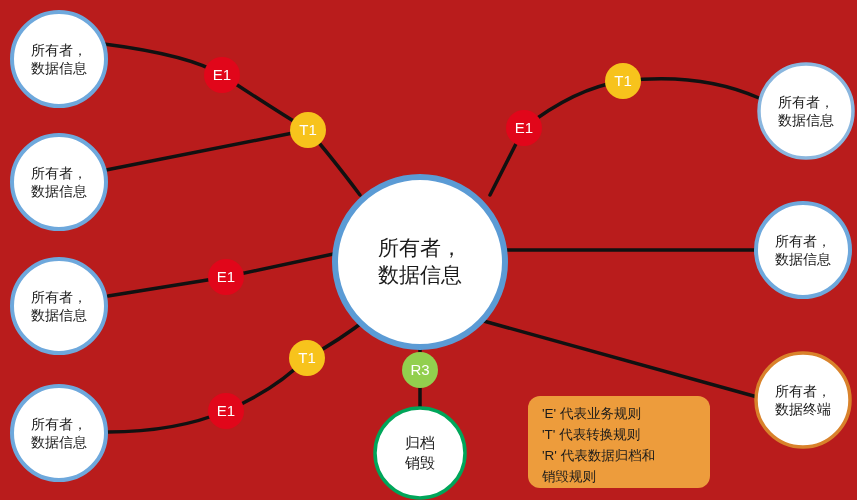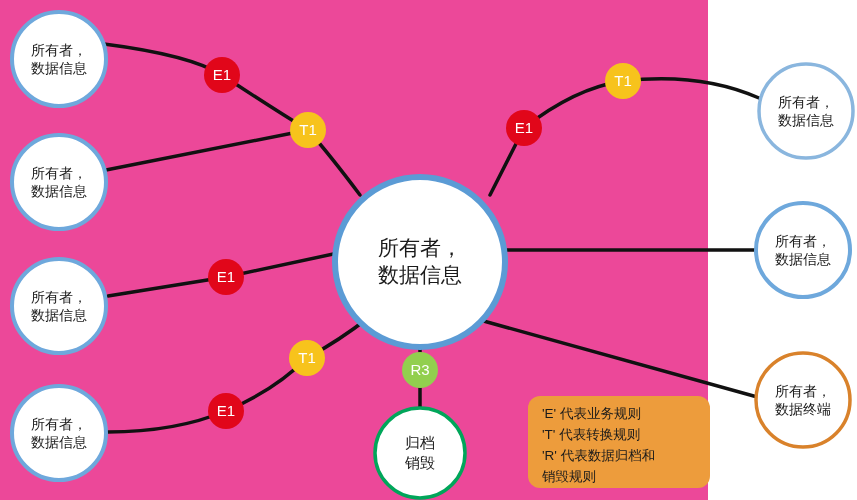--- a/index.html
+++ b/index.html
@@ -8,23 +8,23 @@
     background: #ffffff;
   }
   body {
     width: 857px;
     height: 500px;
     overflow: hidden;
     font-family: "Liberation Sans", "DejaVu Sans", sans-serif;
   }
   #canvas-root {
     position: relative;
-    width: 708px;
+    width: 857px;
     height: 500px;
-    background: #ec4899;
+    background: #b91c1c;
   }
   svg#diagram {
     position: absolute;
     left: 0;
     top: 0;
     width: 857px;
     height: 500px;
     display: block;
   }
   .node-text {

